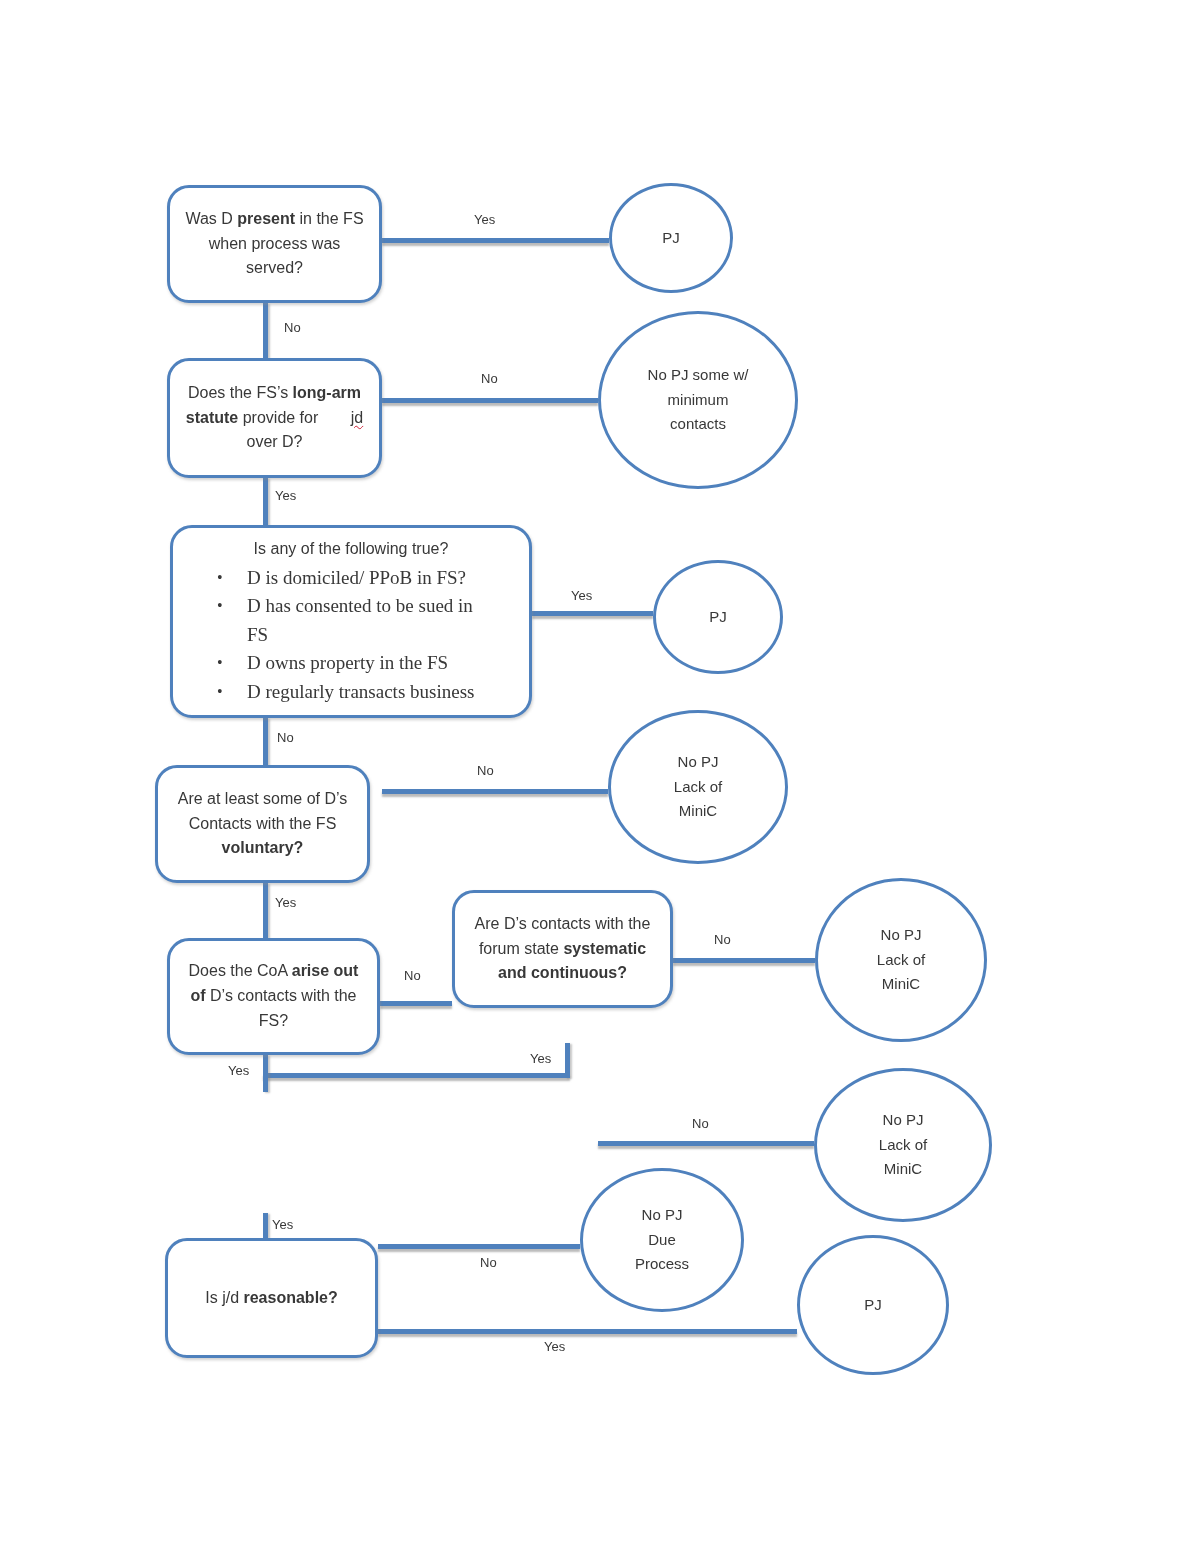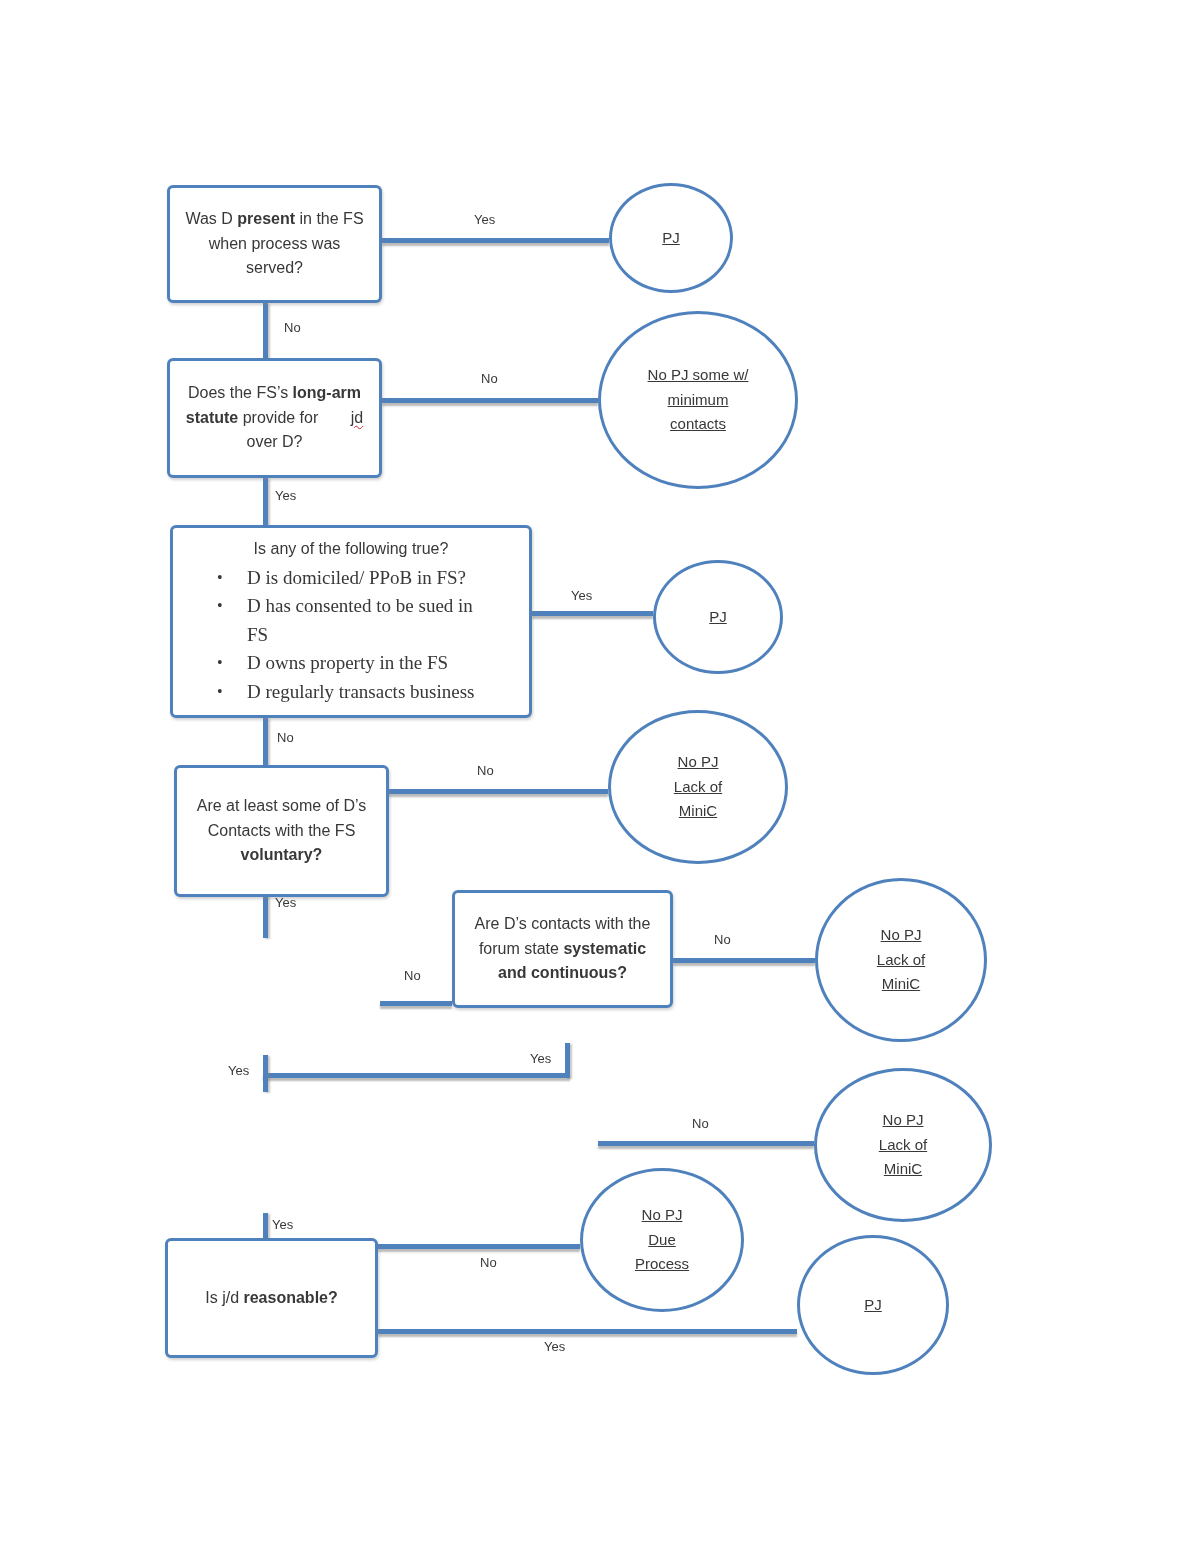--- a/index.html
+++ b/index.html
@@ -23,21 +23,21 @@
     position: absolute;
     width: 5px;
     background: #4f81bd;
     box-shadow: 2px 1px 2px rgba(130,130,130,0.45);
   }
   
   .node {
     position: absolute;
     background: #ffffff;
     border: 3px solid #4f81bd;
-    border-radius: 6px;
+    border-radius: 22px;
     box-shadow: 1px 2px 3px rgba(140,140,140,0.4);
     display: flex;
     align-items: center;
     justify-content: center;
     text-align: center;
     padding: 6px 14px;
     box-sizing: border-box;
     font-size: 16px;
     line-height: 1.55;
   }
@@ -85,21 +85,21 @@
     border-radius: 50%;
     display: flex;
     flex-direction: column;
     align-items: center;
     justify-content: center;
     text-align: center;
     font-size: 15px;
     line-height: 1.65;
     box-sizing: border-box;
   }
-  .circle span { display: block; text-decoration: underline; }
+  .circle span { display: block; }
   
   .edge-label {
     position: absolute;
     font-size: 13px;
     color: #383838;
     background: transparent;
   }
 </style>
 </head>
 <body>
@@ -147,24 +147,27 @@
           <span class="dot">•</span>
           <span>D owns property in the FS</span>
         </li>
       <li>
           <span class="dot">•</span>
           <span>D regularly transacts business</span>
         </li>
     </ul>
   </div>
 
-  <div class="node" style="left:174px; top:765px; width:215px; height:132px;">
+  <div class="node" style="left:155px; top:765px; width:215px; height:118px;">
     <div><span>Are at least some of D’s Contacts with the FS </span><span class="b">voluntary?</span></div>
   </div>
 
+  <div class="node" style="left:167px; top:938px; width:213px; height:117px;">
+    <div><span>Does the CoA </span><span class="b">arise out of</span><span> D’s contacts with the FS?</span></div>
+  </div>
 
   <div class="node" style="left:452px; top:890px; width:221px; height:118px;">
     <div><span>Are D’s contacts with the forum state </span><span class="b">systematic and continuous?</span></div>
   </div>
 
 
   <div class="node" style="left:165px; top:1238px; width:213px; height:120px;">
     <div><span>Is j/d </span><span class="b">reasonable?</span></div>
   </div>
 

